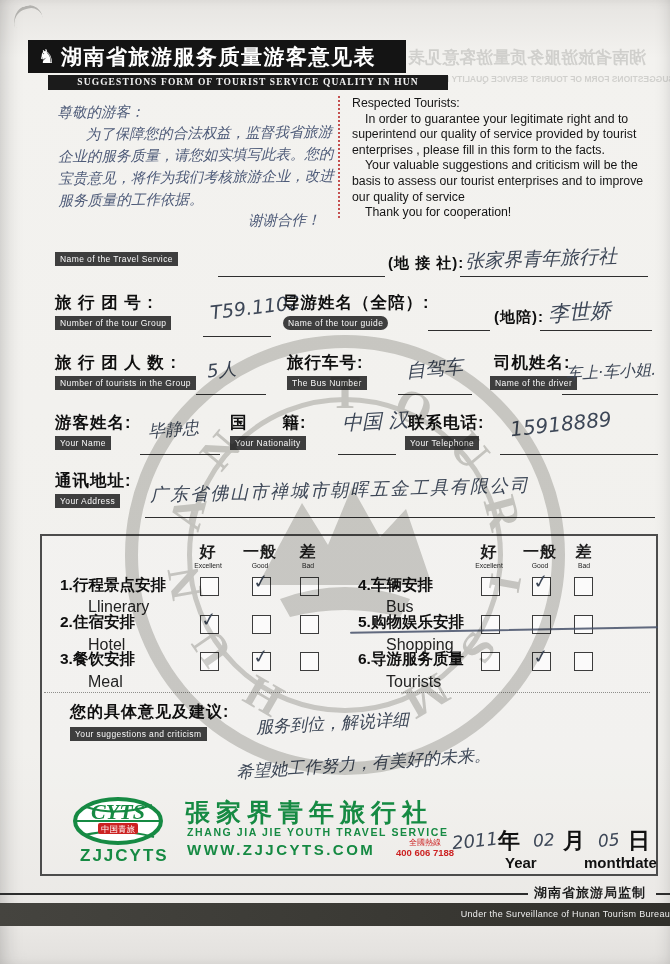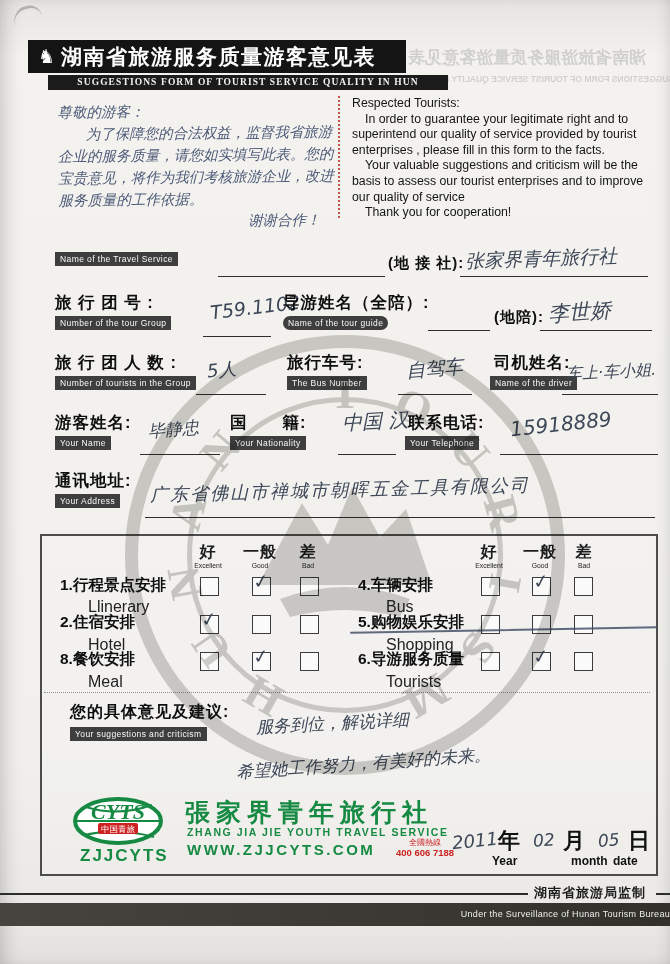--- a/index.html
+++ b/index.html
@@ -44,21 +44,21 @@
   .strike{height:2px;background:#46516a;opacity:.85;border-radius:2px;}
   
   .green{color:#168a43;}
   .agency-cn{font-family:"Liberation Serif",serif;font-size:25px;font-weight:bold;letter-spacing:6px;white-space:nowrap;}
   .agency-en{font-size:10.5px;font-weight:bold;letter-spacing:1.6px;white-space:nowrap;}
   .website{font-size:15px;font-weight:bold;letter-spacing:2.5px;white-space:nowrap;}
   .hotline{color:#cc2222;text-align:center;line-height:10px;}
   .hotline .lbl{font-size:8px;display:block;}
   .hotline .num{font-size:9.5px;font-weight:bold;display:block;}
   .date-unit{font-size:22px;font-weight:bold;color:#111;}
-  .date-en{font-size:12px;font-weight:bold;color:#111;}
+  .date-en{font-size:15px;font-weight:bold;color:#111;margin-left:13px;}
   
   .hline{height:2px;background:#2c2c2c;}
   .sup-cn{font-weight:bold;font-size:13px;letter-spacing:1px;white-space:nowrap;}
   .sup-bar{background:linear-gradient(90deg,#45443f,#393833 60%,#302f2a);color:#eee;
     font-size:9px;text-align:right;line-height:23px;padding-right:26px;letter-spacing:.3px;}
   
   .stamp{opacity:.40;pointer-events:none;mix-blend-mode:multiply;color:#84847d;}
   .ring-o{position:absolute;inset:0;border:13px solid #8d8d86;border-radius:50%;}
   .ring-i{position:absolute;inset:62px;border:5px solid #8d8d86;border-radius:50%;}
   .ring-letters span{position:absolute;left:50%;top:50%;font-family:"Liberation Serif",serif;
@@ -188,21 +188,21 @@
   <div class="abs cbox" style="left:200px;top:615px;">
       <span class="mark">✓</span>
     </div>
   <div class="abs cbox" style="left:252px;top:615px;">
       <span class="mark"></span>
     </div>
   <div class="abs cbox" style="left:300px;top:615px;">
       <span class="mark"></span>
     </div>
 
-  <div class="abs item-label" style="left:60px;top:649px;">8.餐饮安排</div>
+  <div class="abs item-label" style="left:60px;top:649px;">3.餐饮安排</div>
   <div class="abs item-sub" style="left:88px;top:673px;">Meal</div>
   <div class="abs cbox" style="left:200px;top:652px;">
       <span class="mark"></span>
     </div>
   <div class="abs cbox" style="left:252px;top:652px;">
       <span class="mark">✓</span>
     </div>
   <div class="abs cbox" style="left:300px;top:652px;">
       <span class="mark"></span>
     </div>

